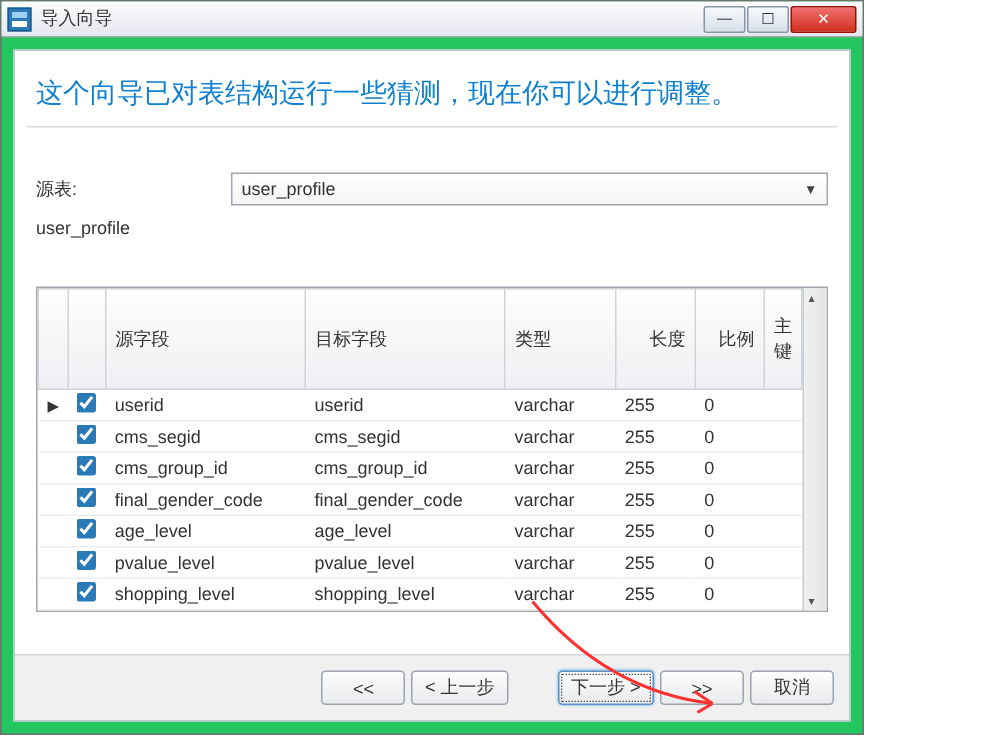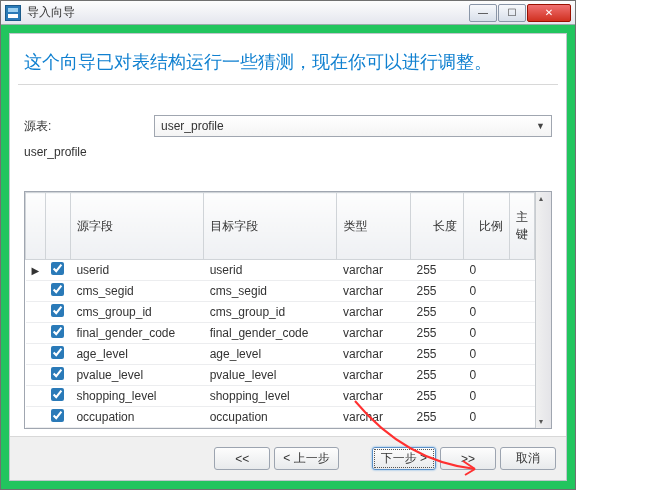--- a/index.html
+++ b/index.html
@@ -153,30 +153,20 @@
                 <tr>
                   <td class="rowmark-col"><span class="rowmark"></span></td>
                   <td class="chk-col"><input type="checkbox" checked="" style=""></td>
                   <td>shopping_level</td>
                   <td>shopping_level</td>
                   <td>varchar</td>
                   <td class="num">255</td>
                   <td class="num">0</td>
                   <td></td>
                 </tr>
-                <tr>
-                  <td class="rowmark-col"><span class="rowmark"></span></td>
-                  <td class="chk-col"><input type="checkbox" checked="" style=""></td>
-                  <td>occupation</td>
-                  <td>occupation</td>
-                  <td>varchar</td>
-                  <td class="num">255</td>
-                  <td class="num">0</td>
-                  <td></td>
-                </tr>
               </tbody>
           </table>
         </div>
         <div class="scroll-right"></div>
       </div>
     </div>
 
     <div class="footer">
       <button class="btn">&lt;&lt;</button>
       <button class="btn">&lt; 上一步</button>

